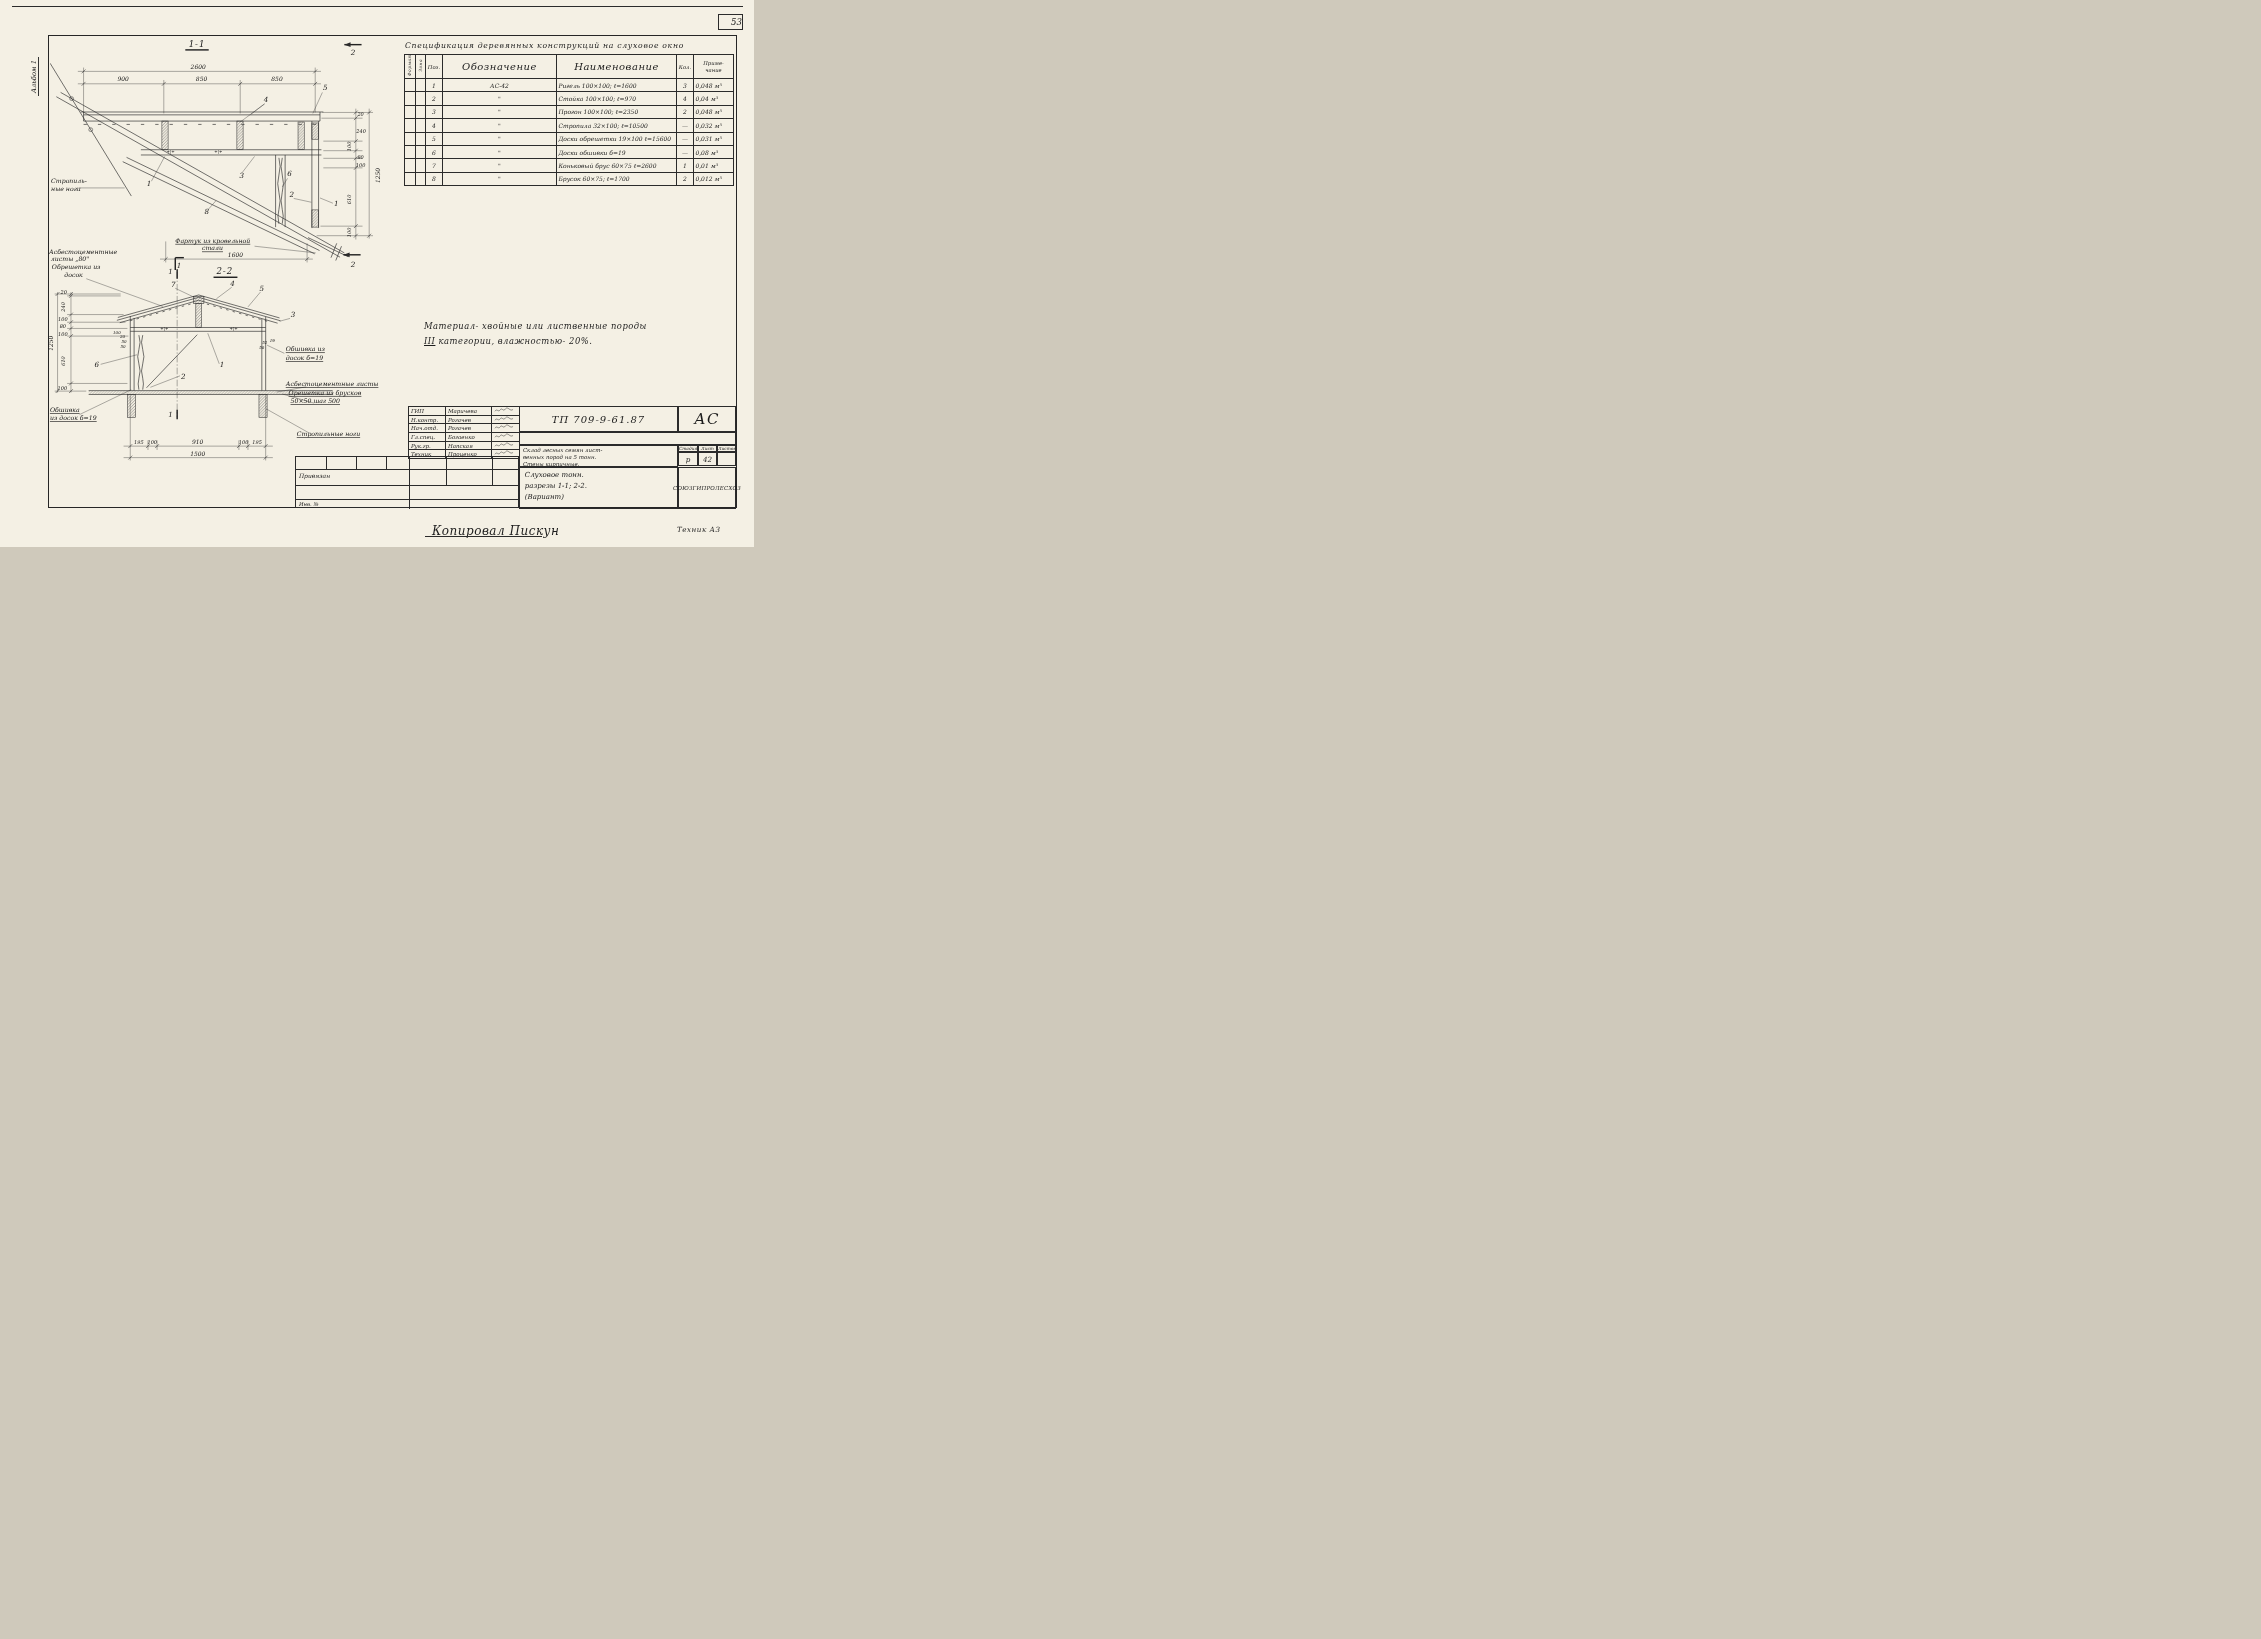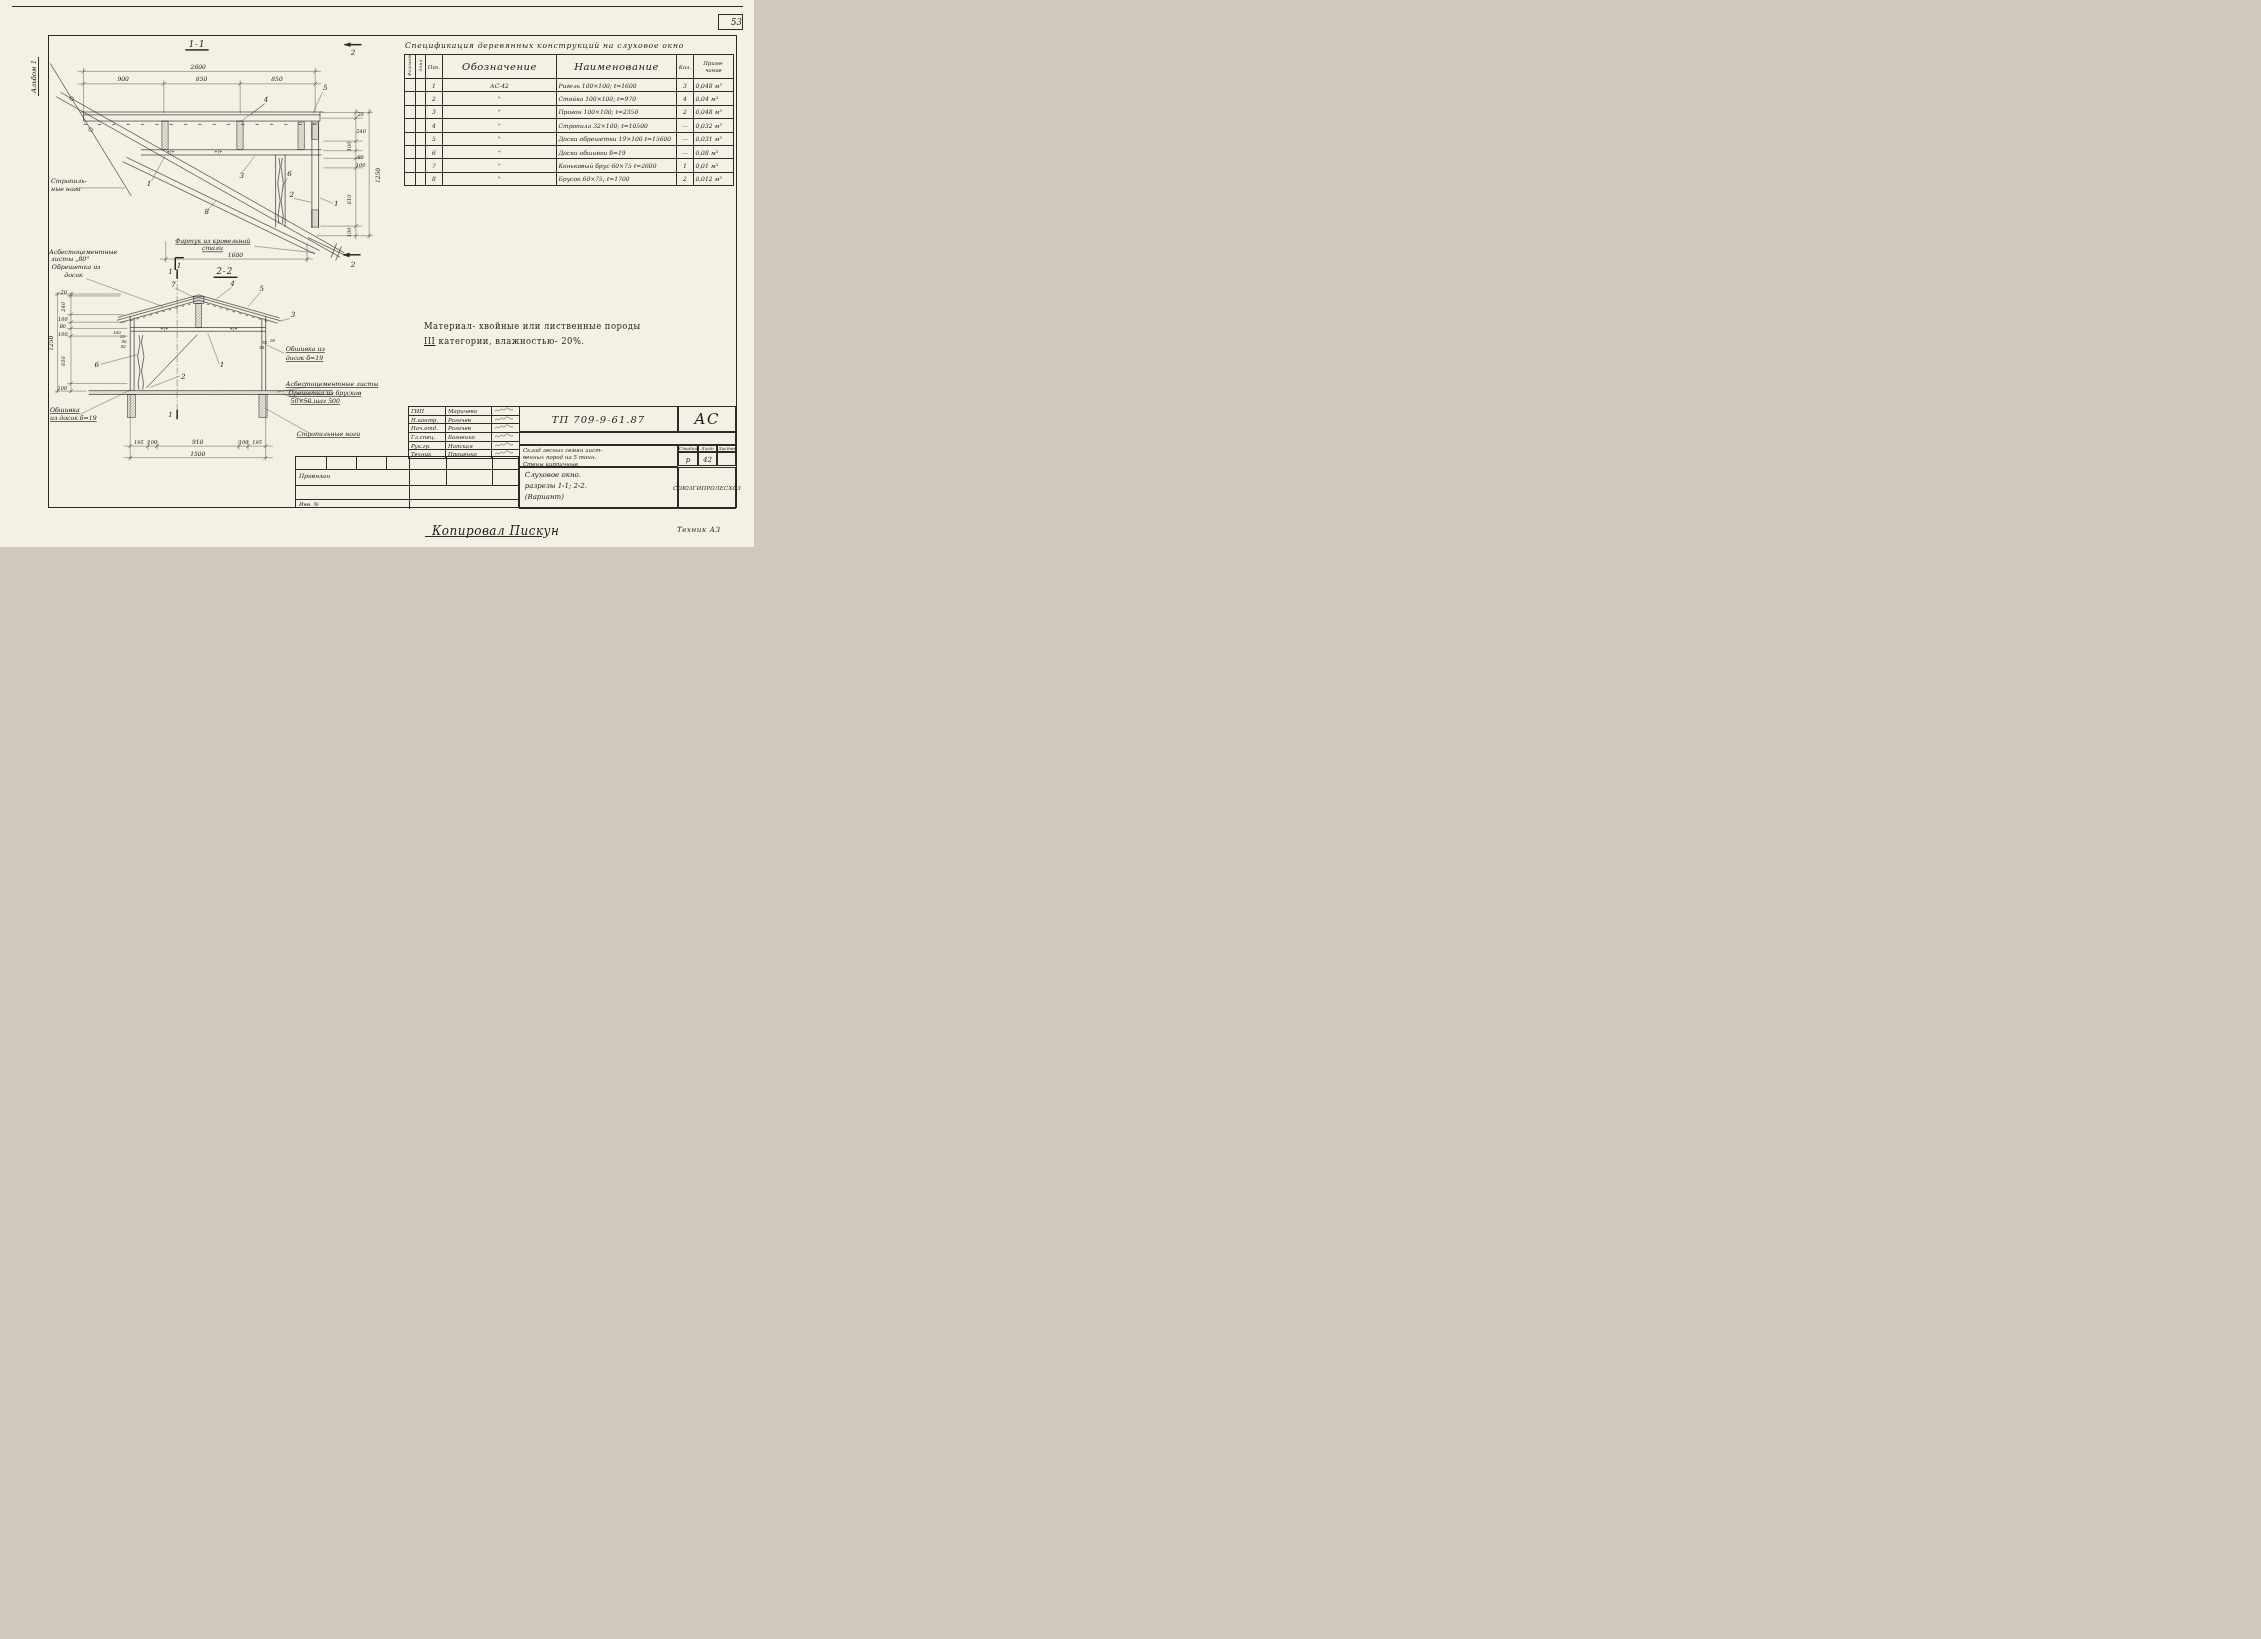--- a/index.html
+++ b/index.html
@@ -14,21 +14,21 @@
   .spec{position:absolute;left:404px;top:54px;border-collapse:collapse;table-layout:fixed;width:329px;font-style:italic}
   .spec th,.spec td{border:0.6px solid #2b2b2b;padding:0 1.4px;font-weight:normal;overflow:hidden;white-space:nowrap}
   .spec thead th{height:22px;text-align:center}
   .spec tbody td{height:13.4px;font-size:6px}
   .spec th.lg{font-size:10px;letter-spacing:0.5px}
   .spec th.sm{font-size:5.3px}
   .spec th.pre{white-space:pre-line;line-height:1.2}
   .spec .vert{writing-mode:vertical-rl;transform:rotate(180deg);font-size:4.3px;letter-spacing:0.5px;display:inline-block;max-height:21px;overflow:hidden}
   .spec td.c{text-align:center}
   
-  .note{position:absolute;left:424px;top:319px;font-size:8.4px;letter-spacing:0.5px;line-height:1.8;white-space:nowrap}
+  .note{position:absolute;left:424px;top:319px;font-style:italic;font-size:8.4px;letter-spacing:0.5px;line-height:1.8;white-space:nowrap}
   .note .num{text-decoration:underline}
   
   .d-svg{position:absolute}
   svg .ln line,svg .ln path{stroke:#2e2e2e;fill:none}
   svg g.thin line,svg g.thin path{stroke-width:0.8}
   svg g.med line,svg g.med path{stroke-width:1.4}
   svg g.med circle{stroke:#2e2e2e;stroke-width:1.1;fill:none}
   svg .tick{stroke-width:1.2 !important}
   svg .thick{stroke:#222;stroke-width:3}
   svg .cl{stroke-width:0.8;stroke-dasharray:14 4 3 4}
@@ -477,21 +477,21 @@
       <div>венных пород на 5 тонн.</div>
       <div>Стены кирпичные.</div>
     </div>
     <div class="tb-cell st-h" style="left:383px;width:20px">Стадия</div>
     <div class="tb-cell st-h" style="left:403px;width:19px">Лист</div>
     <div class="tb-cell st-h" style="left:422px;width:18.7px">Листов</div>
     <div class="tb-cell st-v" style="left:383px;width:20px">р</div>
     <div class="tb-cell st-v" style="left:403px;width:19px">42</div>
     <div class="tb-cell st-v" style="left:422px;width:18.7px"></div>
     <div class="tb-cell sheetname">
-      <div>Слуховое окно.</div>
+      <div>Слуховое тонн.</div>
       <div>разрезы 1-1; 2-2.</div>
       <div>(Вариант)</div>
     </div>
     <div class="tb-cell org">СОЮЗГИПРОЛЕСХОЗ</div>
     <div class="strip">
       <div class="hl" style="top:12px"></div>
       <div class="hl" style="top:28px"></div>
       <div class="hl" style="top:42px"></div>
       <div class="vl" style="left:30px;height:12px"></div>
       <div class="vl" style="left:60px;height:12px"></div>

